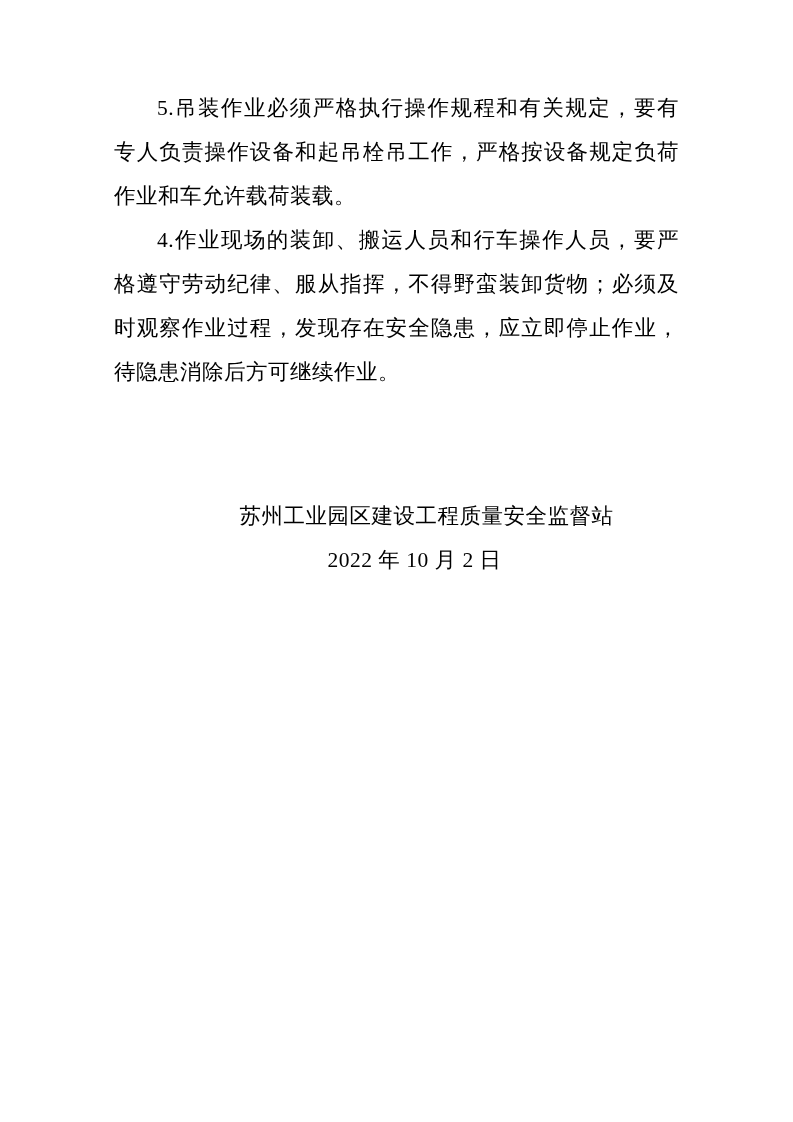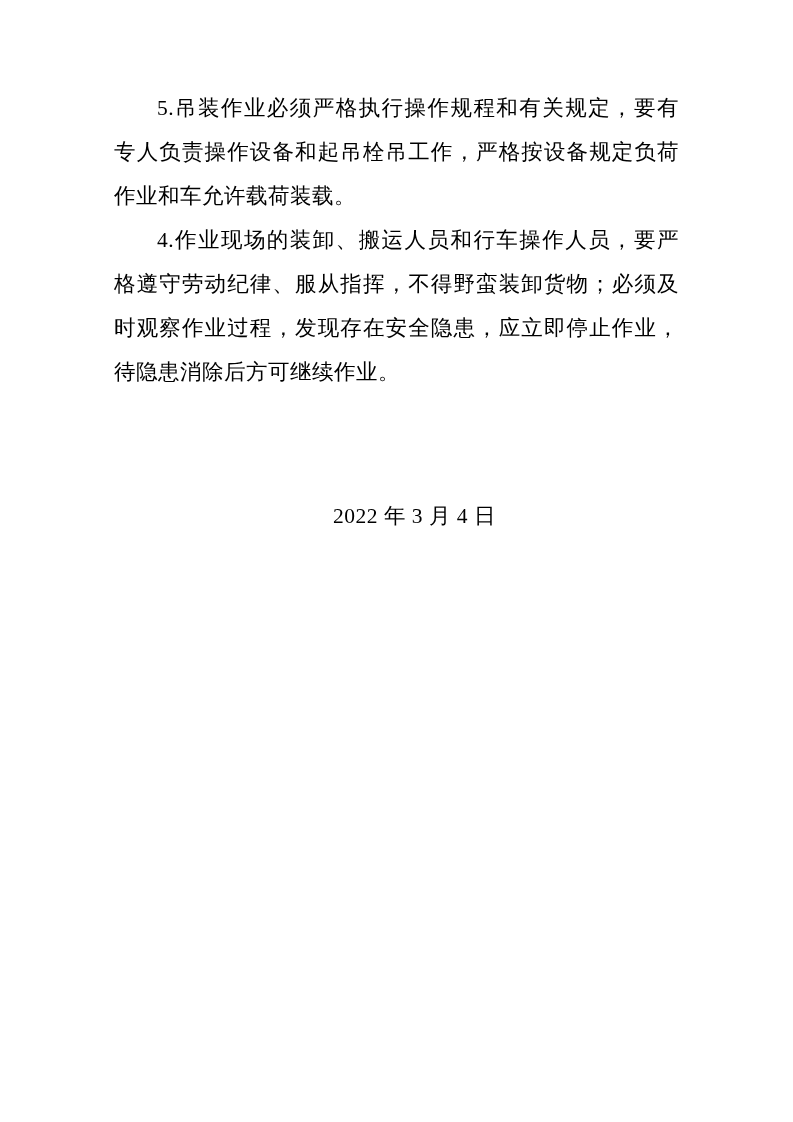--- a/index.html
+++ b/index.html
@@ -56,16 +56,17 @@
 <body>
 
 <div class="page">
 
   <div class="body-text">
     <p class="para">5.吊装作业必须严格执行操作规程和有关规定，要有专人负责操作设备和起吊栓吊工作，严格按设备规定负荷作业和车允许载荷装载。</p>
     <p class="para">4.作业现场的装卸、搬运人员和行车操作人员，要严格遵守劳动纪律、服从指挥，不得野蛮装卸货物；必须及时观察作业过程，发现存在安全隐患，应立即停止作业，待隐患消除后方可继续作业。</p>
   </div>
 
   <div class="signature-block">
-    <span class="sign-line sign-date">2022 年 3 月 4 日</span>
+    <span class="sign-line sign-org">苏州工业园区建设工程质量安全监督站</span>
+    <span class="sign-line sign-date">2022 年 10 月 2 日</span>
   </div>
 
 </div>
 
 </body></html>

